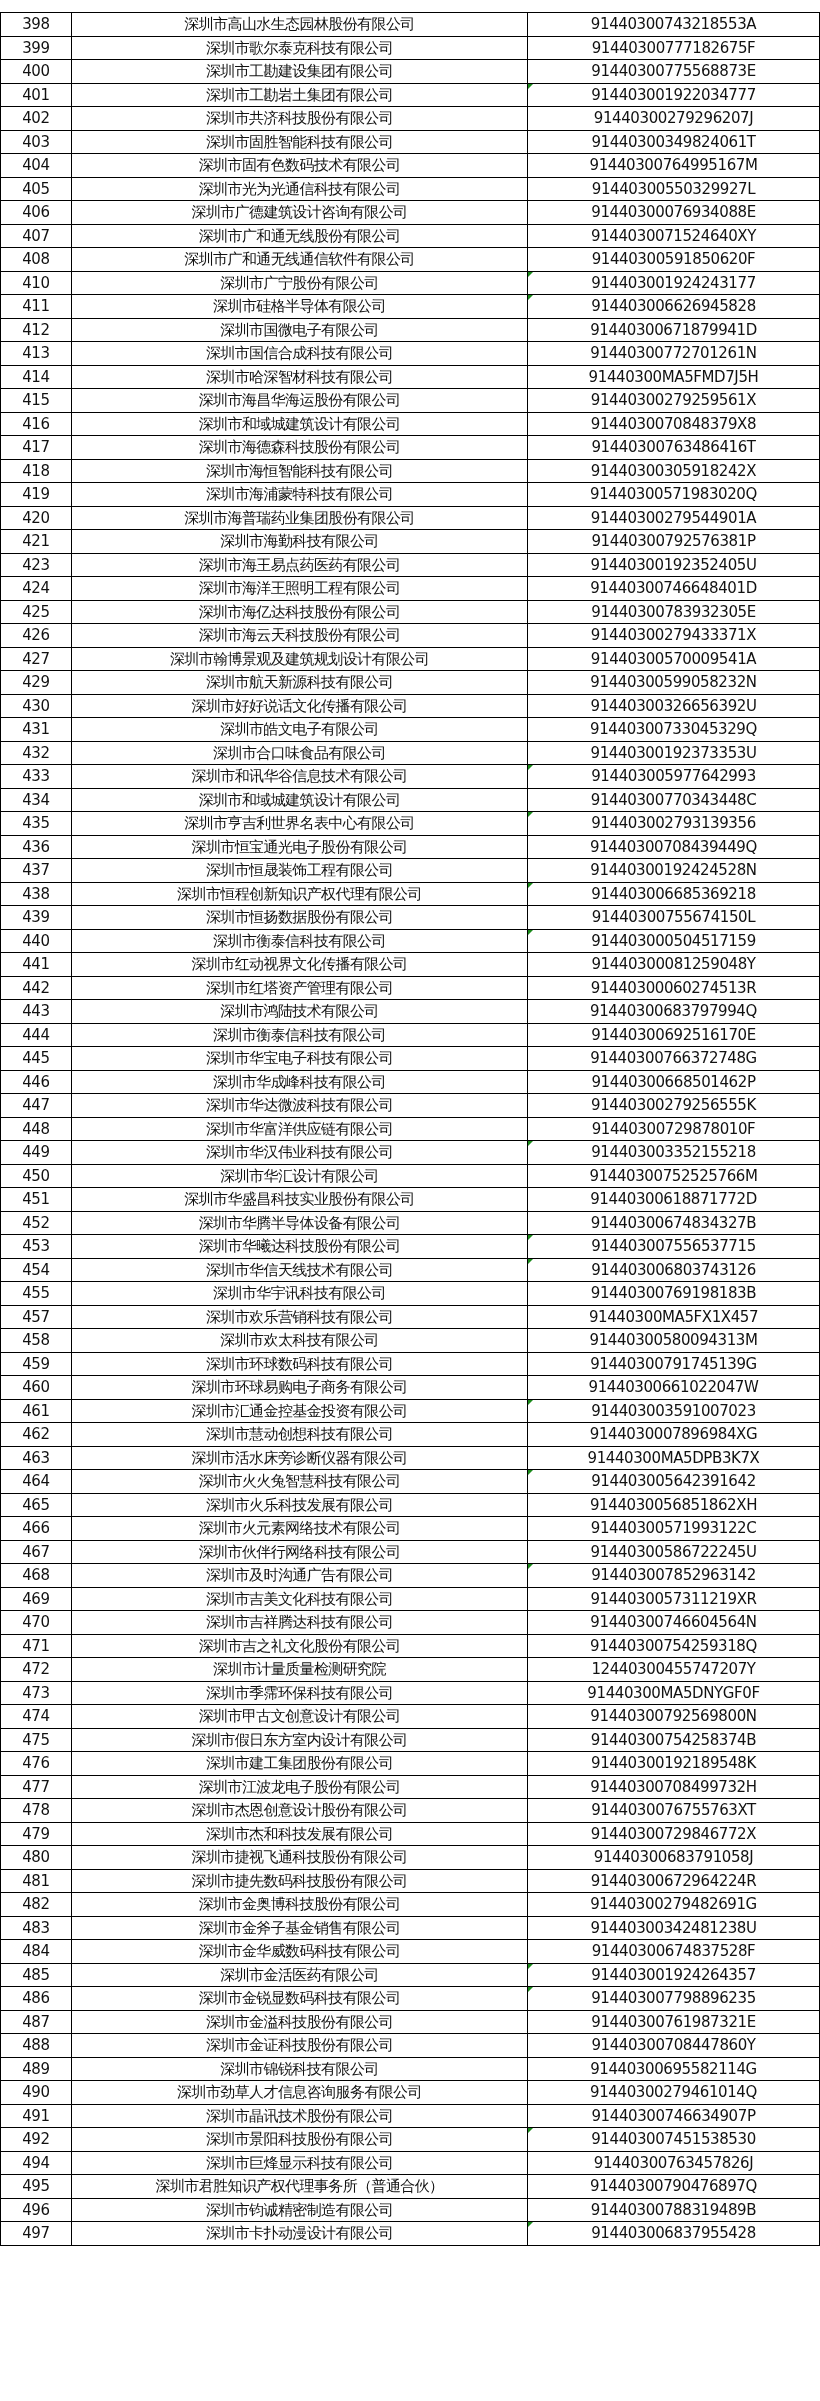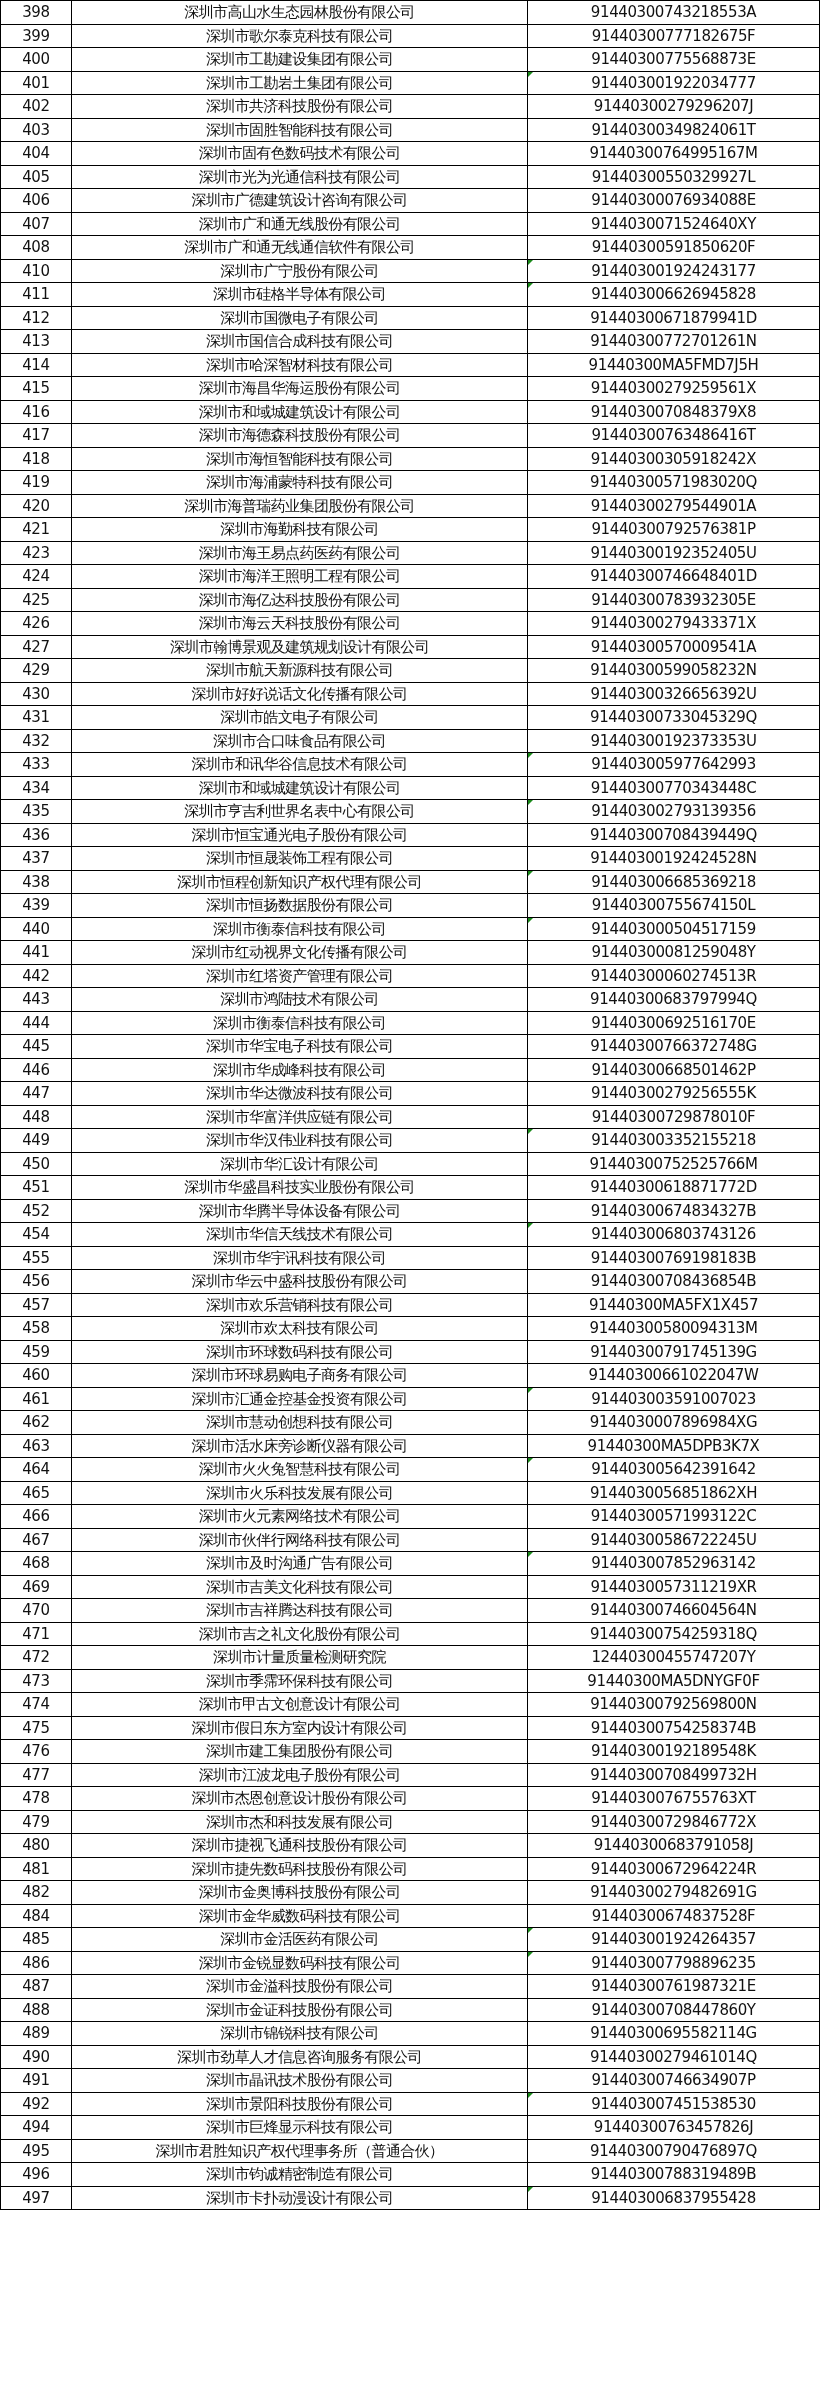--- a/index.html
+++ b/index.html
@@ -2,21 +2,21 @@
 <html><head>
 <meta charset="utf-8">
 <style>
   html, body { margin: 0; padding: 0; background: #ffffff; }
   body { width: 820px; height: 2401px; overflow: hidden; font-family: "DejaVu Sans", "Liberation Sans", sans-serif; }
   table.sheet {
     border-collapse: collapse;
     table-layout: fixed;
     width: 819px;
     margin-left: 0px;
-    margin-top: 0px;
+    margin-top: 12px;
     border-radius: 16px;
   }
   table.sheet td {
     border: 1.5px solid #000000;
     height: 22.5px;
     padding: 0;
     text-align: center;
     vertical-align: middle;
     font-size: 15px;
     color: #111111;
@@ -356,38 +356,38 @@
     <td class="name"><span>深圳市华盛昌科技实业股份有限公司</span></td>
     <td class="code"><span>91440300618871772D</span></td>
   </tr>
 
   <tr>
     <td class="idx"><span>452</span></td>
     <td class="name"><span>深圳市华腾半导体设备有限公司</span></td>
     <td class="code"><span>91440300674834327B</span></td>
   </tr>
 
+  <tr>
+    <td class="idx"><span>453</span></td>
+    <td class="name"><span>深圳市华曦达科技股份有限公司</span></td>
+    <td class="code flag"><span class="tri"></span><span>914403007556537715</span></td>
+  </tr>
 
   <tr>
     <td class="idx"><span>454</span></td>
     <td class="name"><span>深圳市华信天线技术有限公司</span></td>
     <td class="code flag"><span class="tri"></span><span>914403006803743126</span></td>
   </tr>
 
   <tr>
     <td class="idx"><span>455</span></td>
     <td class="name"><span>深圳市华宇讯科技有限公司</span></td>
     <td class="code"><span>91440300769198183B</span></td>
   </tr>
 
-  <tr>
-    <td class="idx"><span>456</span></td>
-    <td class="name"><span>深圳市华云中盛科技股份有限公司</span></td>
-    <td class="code"><span>91440300708436854B</span></td>
-  </tr>
 
   <tr>
     <td class="idx"><span>457</span></td>
     <td class="name"><span>深圳市欢乐营销科技有限公司</span></td>
     <td class="code"><span>91440300MA5FX1X457</span></td>
   </tr>
 
   <tr>
     <td class="idx"><span>458</span></td>
     <td class="name"><span>深圳市欢太科技有限公司</span></td>
@@ -531,20 +531,25 @@
     <td class="name"><span>深圳市捷先数码科技股份有限公司</span></td>
     <td class="code"><span>91440300672964224R</span></td>
   </tr>
 
   <tr>
     <td class="idx"><span>482</span></td>
     <td class="name"><span>深圳市金奥博科技股份有限公司</span></td>
     <td class="code"><span>91440300279482691G</span></td>
   </tr>
 
+  <tr>
+    <td class="idx"><span>483</span></td>
+    <td class="name"><span>深圳市金斧子基金销售有限公司</span></td>
+    <td class="code"><span>91440300342481238U</span></td>
+  </tr>
 
   <tr>
     <td class="idx"><span>484</span></td>
     <td class="name"><span>深圳市金华威数码科技有限公司</span></td>
     <td class="code"><span>91440300674837528F</span></td>
   </tr>
 
   <tr>
     <td class="idx"><span>485</span></td>
     <td class="name"><span>深圳市金活医药有限公司</span></td>

